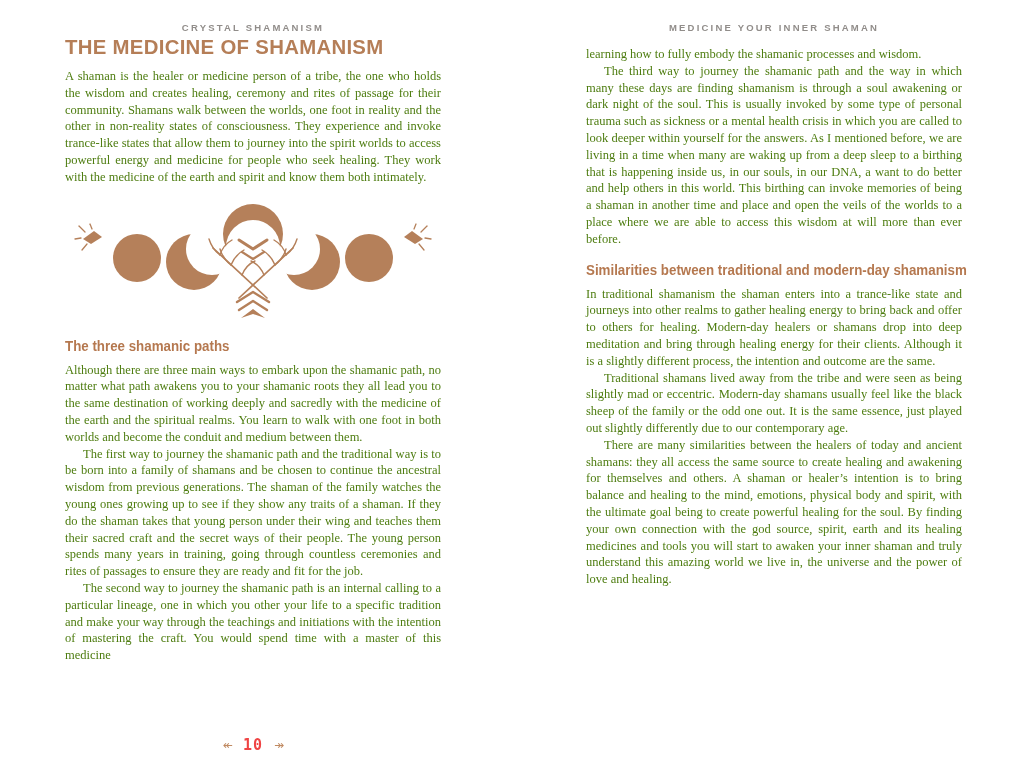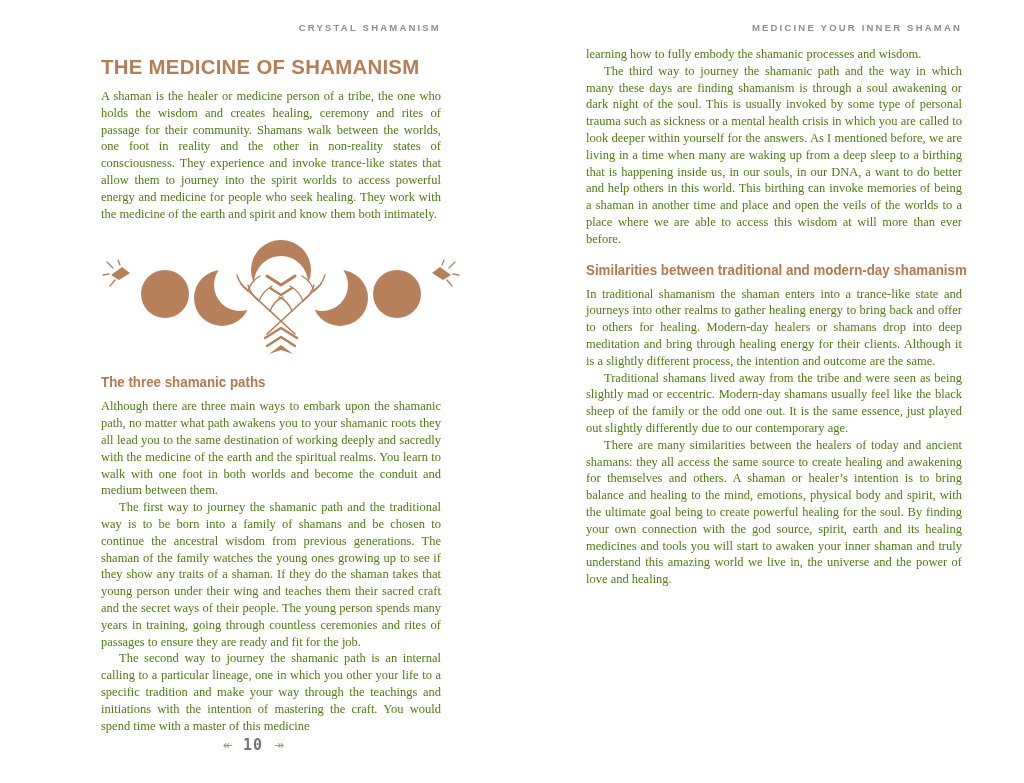--- a/index.html
+++ b/index.html
@@ -1,43 +1,43 @@
 <!DOCTYPE html>
 <html><head>
 <meta charset="utf-8">
 <style>
   html,body{margin:0;padding:0;background:#ffffff;}
   .spread{position:relative;width:1024px;height:783px;background:#ffffff;overflow:hidden;
           font-family:"Liberation Serif",serif;}
   .column{position:absolute;top:0;height:783px;}
   .col-left{left:65px;width:376px;}
   .col-right{left:586px;width:376px;}
-  .running-head{position:absolute;top:22px;left:0;width:100%;text-align:right;
+  .running-head{position:absolute;top:22px;left:0;width:100%;text-align:center;
     font-family:"Liberation Sans",sans-serif;font-size:9.5px;font-weight:bold;
     letter-spacing:2.2px;color:#918d8a;}
-  .content-left{padding-top:54px;margin-left:36px;}
+  .content-left{padding-top:34px;}
   .content-right{padding-top:46px;}
   .chapter-title{font-family:"Liberation Sans",sans-serif;font-size:21px;font-weight:800;
     letter-spacing:.3px;color:#b57e57;line-height:26px;margin:0 0 8px 0;
     transform:scaleX(.97);transform-origin:left center;white-space:nowrap;}
   .body-para{margin:0;font-size:12.5px;line-height:16.8px;color:#4d7c0f;
     text-align:justify;}
   .body-para.indent{text-indent:18px;}
   .intro{margin-bottom:0;}
   .illustration-wrap{margin:12px 0 4px 0;text-align:center;}
   .subhead{font-family:"Liberation Sans",sans-serif;font-size:15.5px;font-weight:bold;
     color:#b5784f;margin:12px 0 6px 0;transform:scaleX(.86);transform-origin:left center;
     white-space:nowrap;line-height:20px;}
   .footer{position:absolute;top:736px;text-align:center;width:376px;}
   .footer-left{left:65px;}
   .footer-right{left:586px;}
   .footer .arrow{font-family:"DejaVu Sans",sans-serif;font-size:12px;color:#c08a62;
     vertical-align:1px;letter-spacing:-1px;}
   .footer .pagenum{font-family:"DejaVu Sans Mono",monospace;font-size:15px;font-weight:bold;
-    color:#737373;letter-spacing:1px;margin:0 7px;}
+    color:#ef4444;letter-spacing:1px;margin:0 7px;}
   svg .accent-fill{fill:#b5805a;}
   svg .cut{fill:#ffffff;}
   svg .accent-stroke{stroke:#b5805a;fill:none;stroke-linecap:round;stroke-linejoin:round;}
 </style>
 </head>
 <body>
 
 <div class="spread">
 
   <div class="column col-left">

